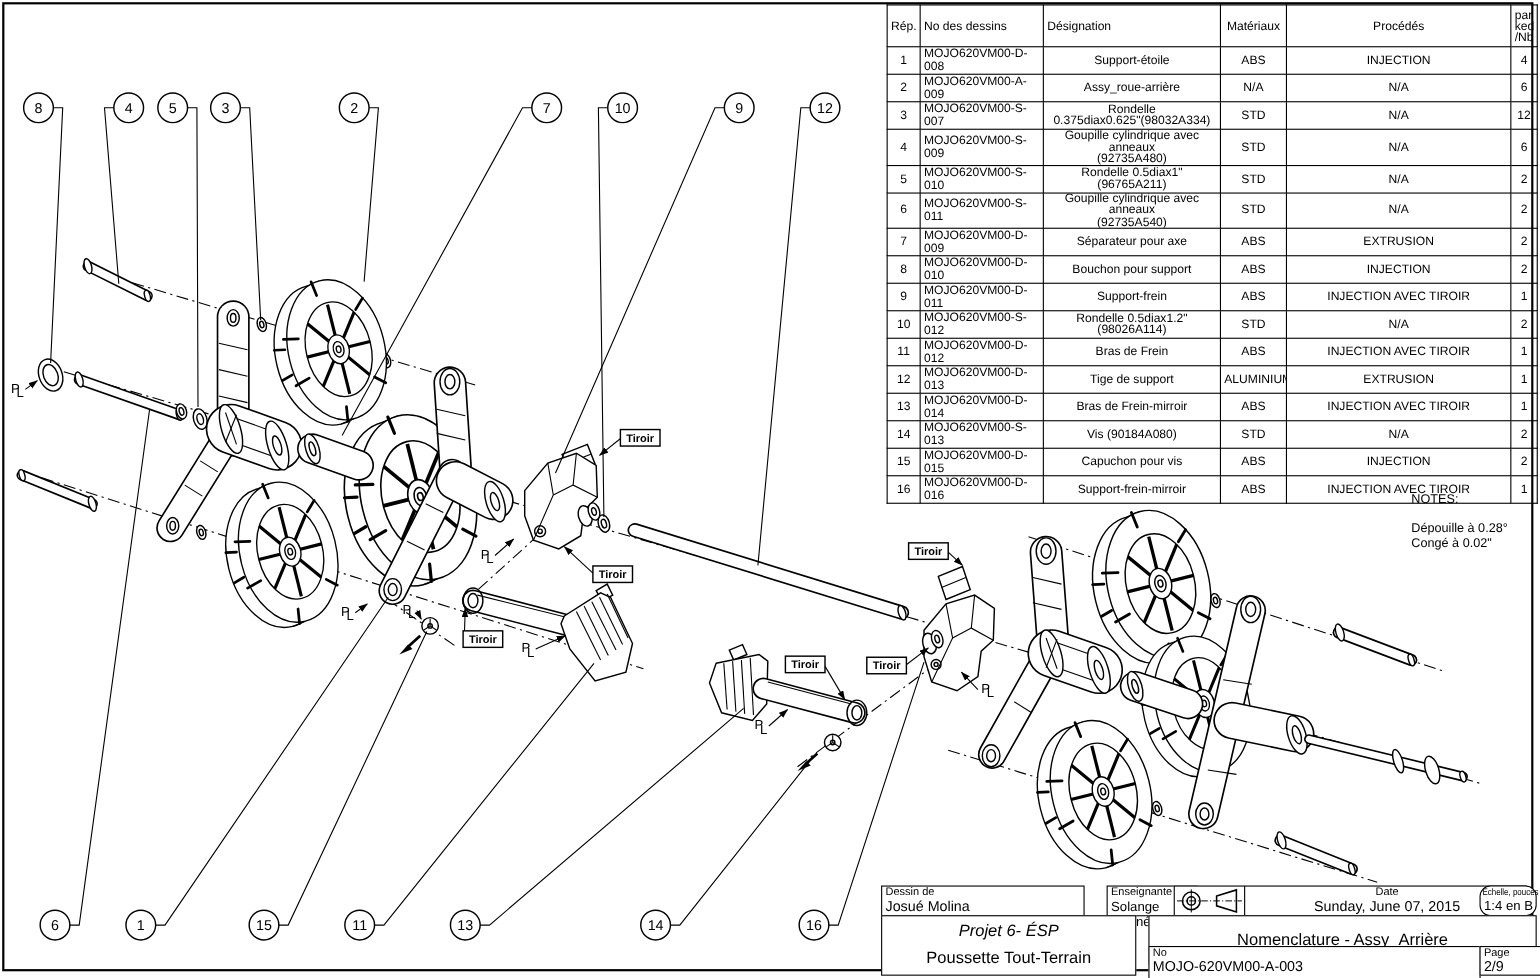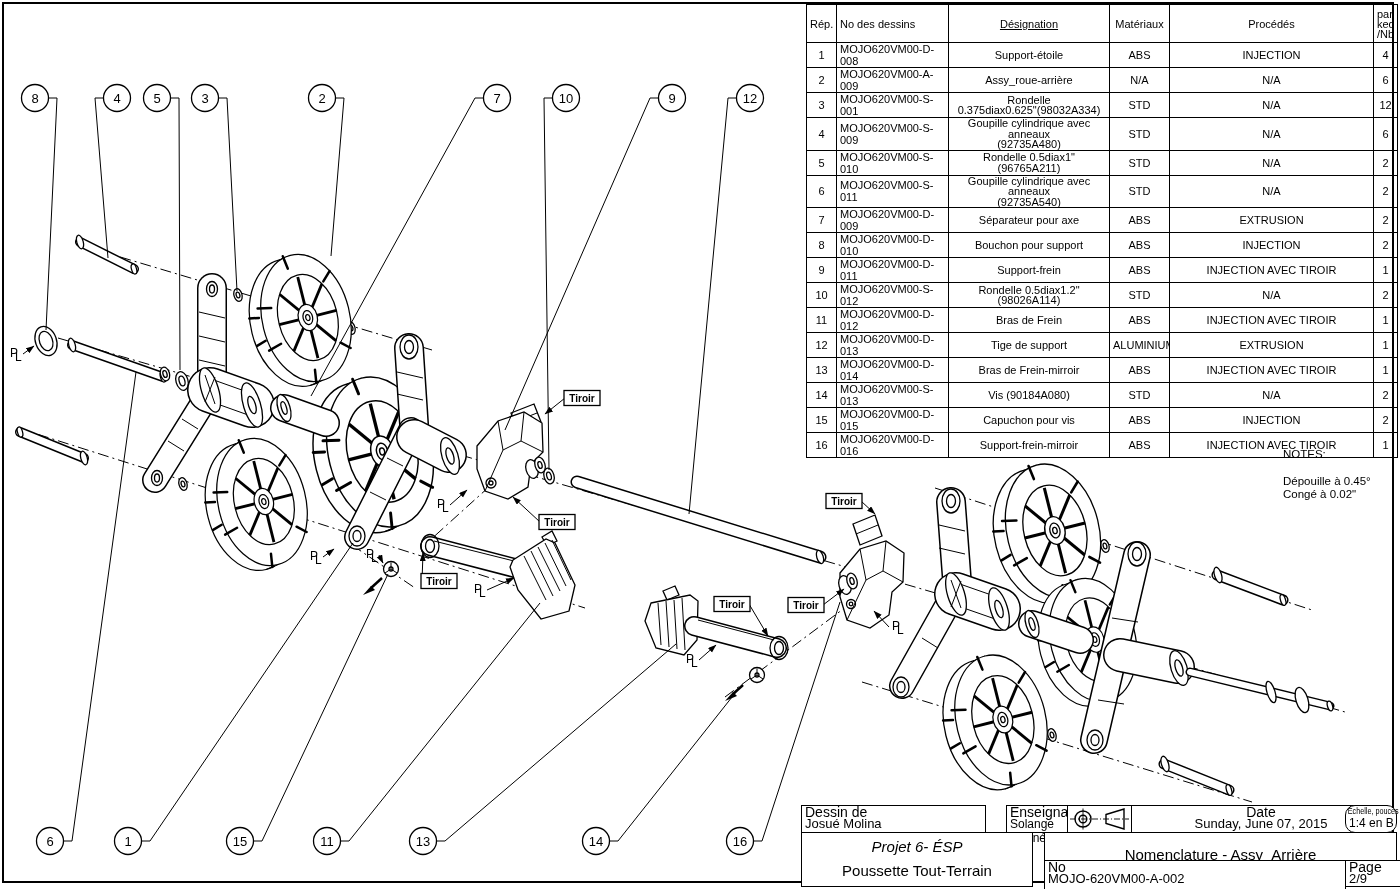--- a/index.html
+++ b/index.html
@@ -29,30 +29,30 @@
   .notes{position:absolute;left:1283px;top:448px;font-size:11.5px;line-height:13px;}
   .notes .body{margin-top:14px;white-space:pre-line;}
 
   
   table.parts{position:absolute;left:806px;top:4px;width:591px;border-collapse:collapse;table-layout:fixed;}
   table.parts th,table.parts td{border:1px solid #000;padding:0 3px;font-weight:normal;font-size:11px;overflow:hidden;}
   table.parts thead tr{height:38px;}
   table.parts tbody tr{height:21.7px;}
   th.c-rep,td.c-rep{text-align:center;}
   th.c-no,td.c-no{text-align:left;}
-  th.c-des{text-align:center;text-decoration:underline;}
+  th.c-des{text-align:left;}
   td.c-des{text-align:center;white-space:pre-line;font-size:10.5px;line-height:10.5px;}
   th.c-mat,td.c-mat{text-align:center;}
   th.c-proc,td.c-proc{text-align:center;font-size:10.5px;}
   th.c-qty{white-space:pre-line;font-size:9.5px;line-height:10px;text-align:left;padding:1px 1px;}
   td.c-qty{text-align:center;}
 
   
   .tbcell{position:absolute;border:1px solid #000;box-sizing:border-box;background:#fff;}
-  .tbcell .lab{display:block;font-size:14px;line-height:10px;padding:1px 0 0 3px;}
+  .tbcell .lab{display:block;font-size:10px;line-height:10px;padding:1px 0 0 3px;}
   .tbcell .val{display:block;font-size:13px;line-height:14px;padding:0 0 0 3px;}
   .tb-center{display:flex;align-items:center;justify-content:center;}
   .projet-line1{font-style:italic;font-size:15px;text-align:center;margin-top:5px;}
   .projet-line2{font-size:15px;text-align:center;margin-top:7px;}
   .nomen{font-size:15px;text-align:center;width:100%;}
   .lab-squeeze{display:block;font-size:8.5px;line-height:9px;padding:1px 0 0 2px;transform:scaleX(.85);transform-origin:left;white-space:nowrap;}
 </style>
 </head>
 <body>
 
@@ -511,21 +511,21 @@
       </g>
       <g>
         <line x1="889" y1="627" x2="874" y2="611" class="ld" marker-end="url(#ah)"></line>
         <text x="892" y="630" class="pltxt"><tspan>P</tspan><tspan dx="-3" dy="4">L</tspan></text>
       </g>
     </g>
 </svg>
 
 <div class="notes">
   <div>NOTES:</div>
-  <div class="body">Dépouille à 0.45°
+  <div class="body">Dépouille à 0.28°
 Congé à 0.02"</div>
 </div>
 
 <table class="parts">
   <colgroup>
     <col style="width:30px">
       <col style="width:112px">
       <col style="width:161px">
     <col style="width:60px">
       <col style="width:204px">
@@ -555,21 +555,21 @@
       <tr>
         <td class="c-rep">2</td>
         <td class="c-no">MOJO620VM00-A-009</td>
         <td class="c-des">Assy_roue-arrière</td>
         <td class="c-mat">N/A</td>
         <td class="c-proc">N/A</td>
         <td class="c-qty">6</td>
       </tr>
       <tr>
         <td class="c-rep">3</td>
-        <td class="c-no">MOJO620VM00-S-001</td>
+        <td class="c-no">MOJO620VM00-S-007</td>
         <td class="c-des">Rondelle
 0.375diax0.625"(98032A334)</td>
         <td class="c-mat">STD</td>
         <td class="c-proc">N/A</td>
         <td class="c-qty">12</td>
       </tr>
       <tr>
         <td class="c-rep">4</td>
         <td class="c-no">MOJO620VM00-S-009</td>
         <td class="c-des">Goupille cylindrique avec anneaux
@@ -705,18 +705,18 @@
 </div>
 <div class="tbcell" style="left:801px;top:832px;width:232px;height:55px;">
   <div class="projet-line1">Projet 6- ÉSP</div>
   <div class="projet-line2">Poussette Tout-Terrain</div>
 </div>
 <div class="tbcell tb-center" style="left:1044px;top:832px;width:353px;height:45px;">
   <div class="nomen">Nomenclature - Assy_Arrière</div>
 </div>
 <div class="tbcell" style="left:1044px;top:860px;width:302px;height:44px;">
   <span class="lab">No</span>
-  <span class="val">MOJO-620VM00-A-002</span>
+  <span class="val">MOJO-620VM00-A-003</span>
 </div>
 <div class="tbcell" style="left:1345px;top:860px;width:72px;height:27px;">
   <span class="lab">Page</span>
   <span class="val">2/9</span>
 </div>
 
 </body></html>

